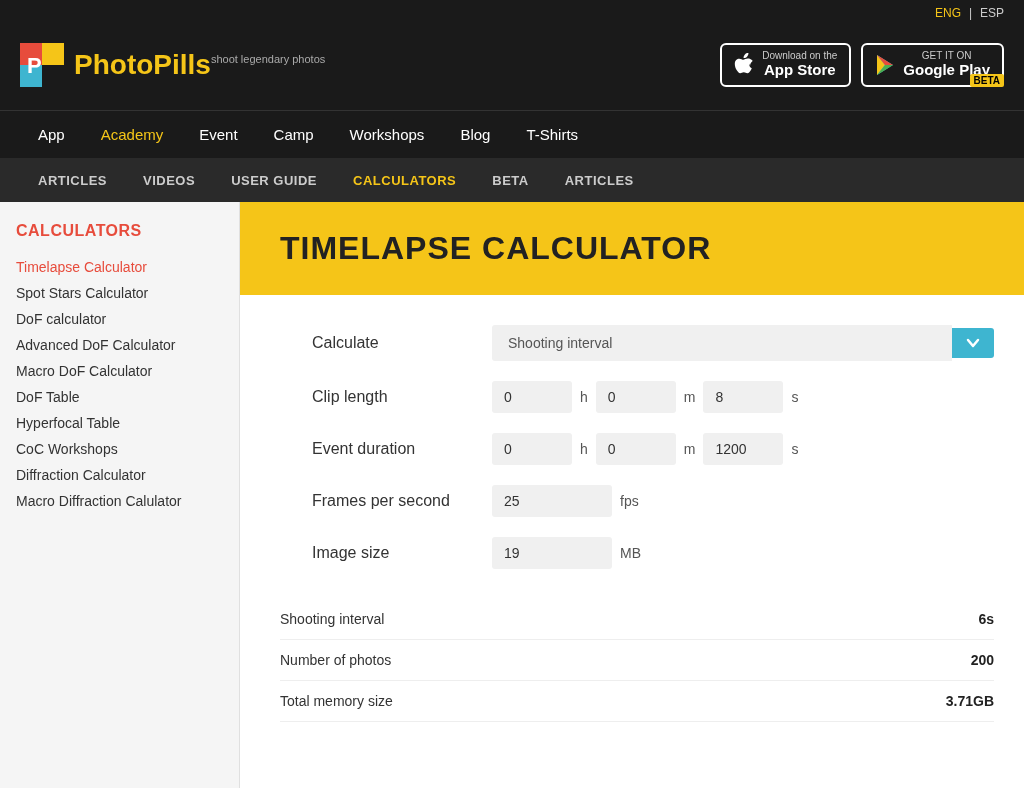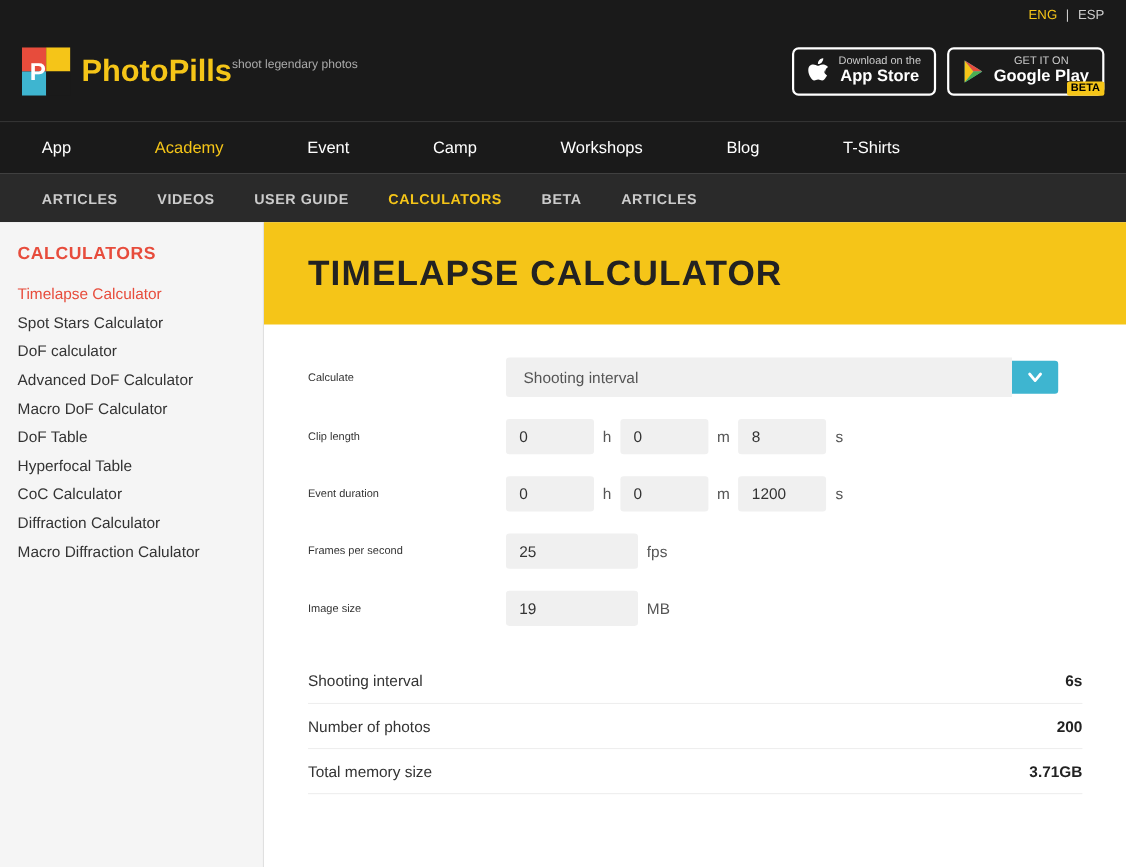--- a/index.html
+++ b/index.html
@@ -52,21 +52,20 @@
     }
 
     
     .primary-nav {
       background: #1a1a1a;
       border-top: 1px solid #333;
       display: flex;
       align-items: center;
       padding: 0 20px;
       height: 48px;
-      gap: 40px;
     }
     .primary-nav a {
       color: #fff;
       text-decoration: none;
       font-size: 15px;
       padding: 0 18px;
       height: 48px;
       display: flex;
       align-items: center;
       cursor: pointer;
@@ -147,22 +146,23 @@
       padding: 0 40px;
     }
     .form-row {
       display: flex;
       align-items: center;
       margin-bottom: 20px;
     }
     .form-label {
       width: 180px;
       min-width: 180px;
-      font-size: 10px;
+      font-size: 16px;
       color: #333;
+      margin-left: 32px;
     }
     .form-inputs {
       display: flex;
       align-items: center;
       gap: 8px;
     }
     .form-input {
       background: #f0f0f0;
       border: none;
       border-radius: 3px;
@@ -293,21 +293,21 @@
 
     <aside class="sidebar">
       <div class="sidebar-title">CALCULATORS</div>
       <a class="sidebar-item active">Timelapse Calculator</a>
       <a class="sidebar-item">Spot Stars Calculator</a>
       <a class="sidebar-item">DoF calculator</a>
       <a class="sidebar-item">Advanced DoF Calculator</a>
       <a class="sidebar-item">Macro DoF Calculator</a>
       <a class="sidebar-item">DoF Table</a>
       <a class="sidebar-item">Hyperfocal Table</a>
-      <a class="sidebar-item">CoC Calculator</a>
+      <a class="sidebar-item">CoC Workshops</a>
       <a class="sidebar-item">Diffraction Calculator</a>
       <a class="sidebar-item">Macro Diffraction Calulator</a>
     </aside>
 
     <main class="main-content">
       <div class="page-title-bar">
         <h1 class="page-title">TIMELAPSE CALCULATOR</h1>
       </div>
 
       <div class="calculator-form">

